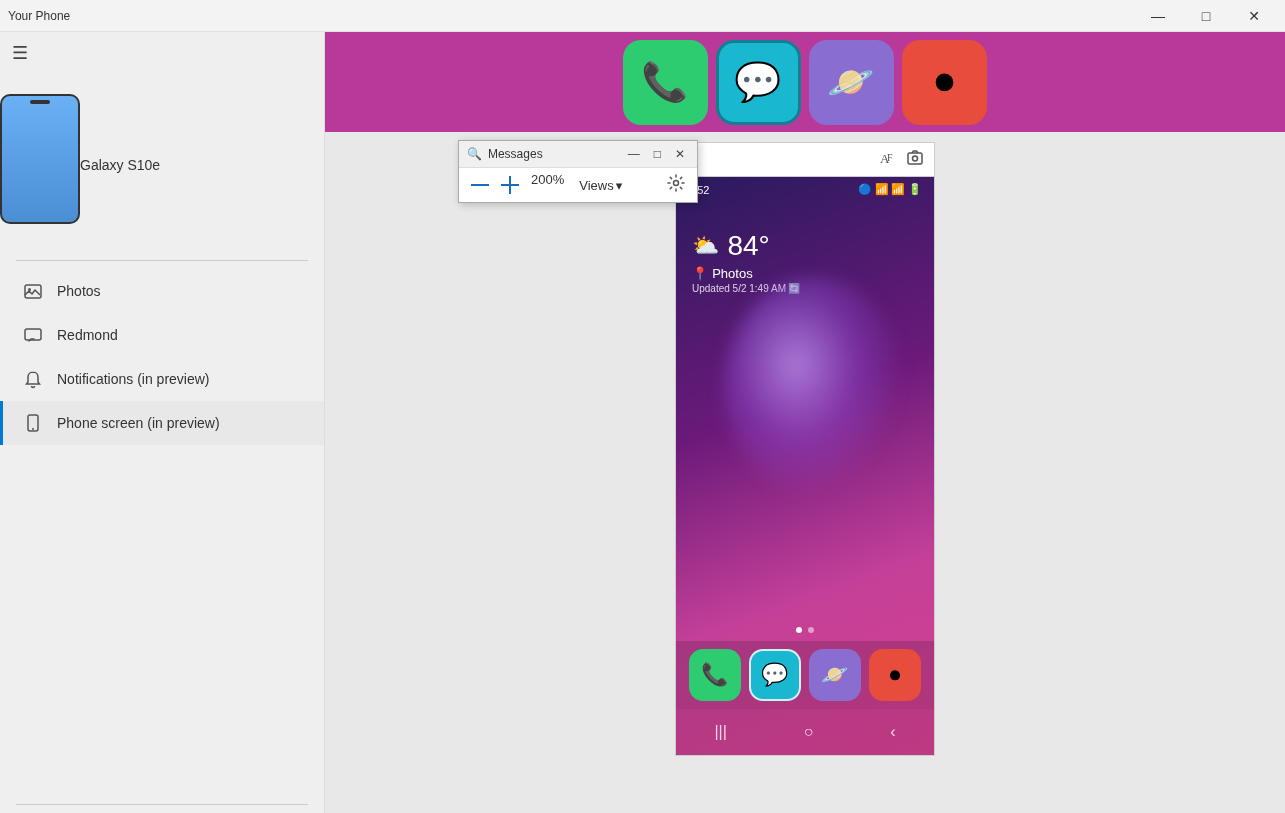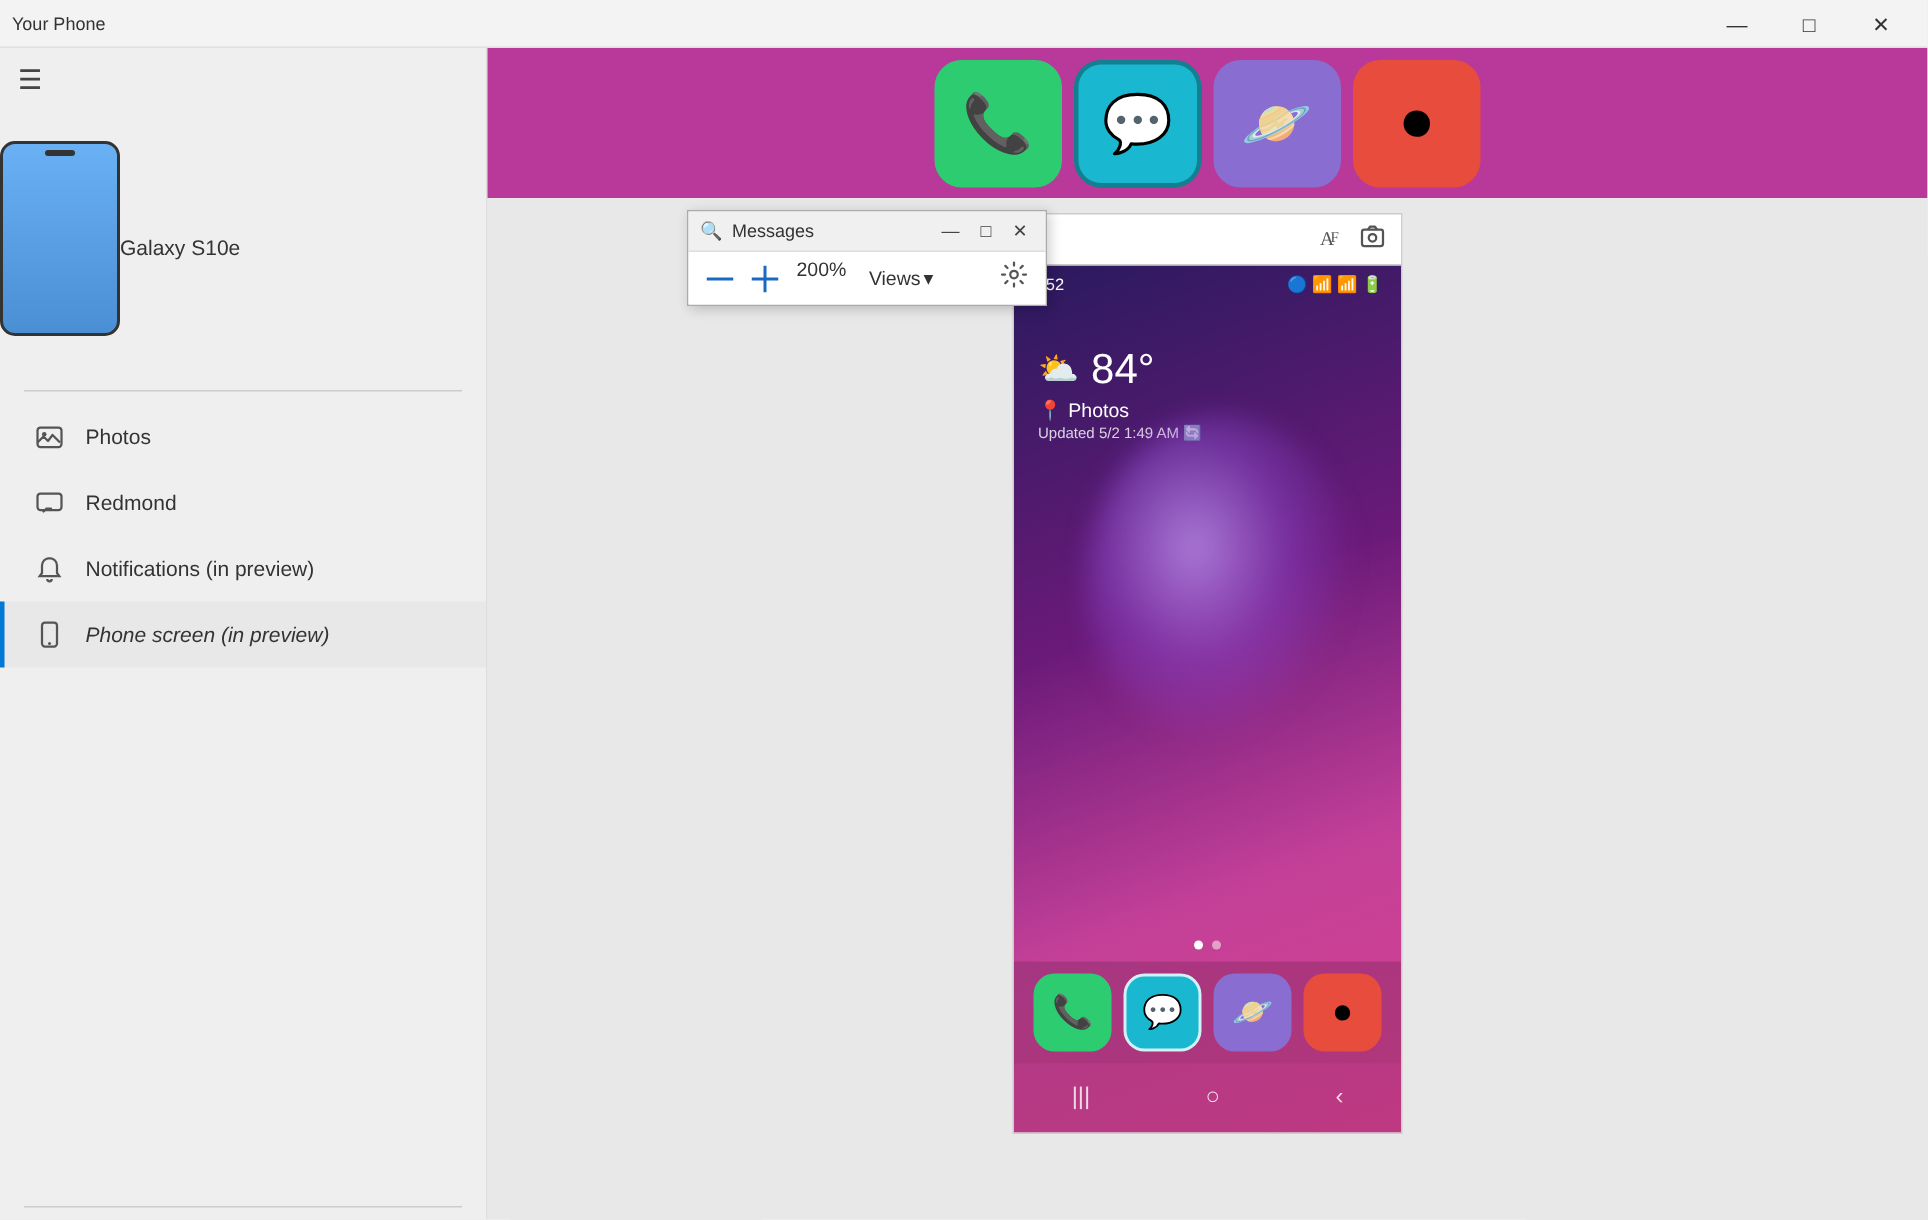--- a/index.html
+++ b/index.html
@@ -74,21 +74,20 @@
       display: flex; align-items: center; gap: 14px;
       padding: 12px 20px;
       cursor: pointer;
       font-size: 14px;
       color: #333;
       border-left: 3px solid transparent;
     }
     .nav-item.active {
       border-left: 3px solid #0078d4;
       background: #e8e8e8;
-      font-style: italic;
     }
     .nav-icon { width: 20px; height: 20px; display: flex; align-items: center; justify-content: center; flex-shrink: 0; }
 
     .sidebar-bottom {
       margin-top: auto;
     }
     .settings-item {
       display: flex; align-items: center; gap: 14px;
       padding: 14px 20px;
       cursor: pointer;

